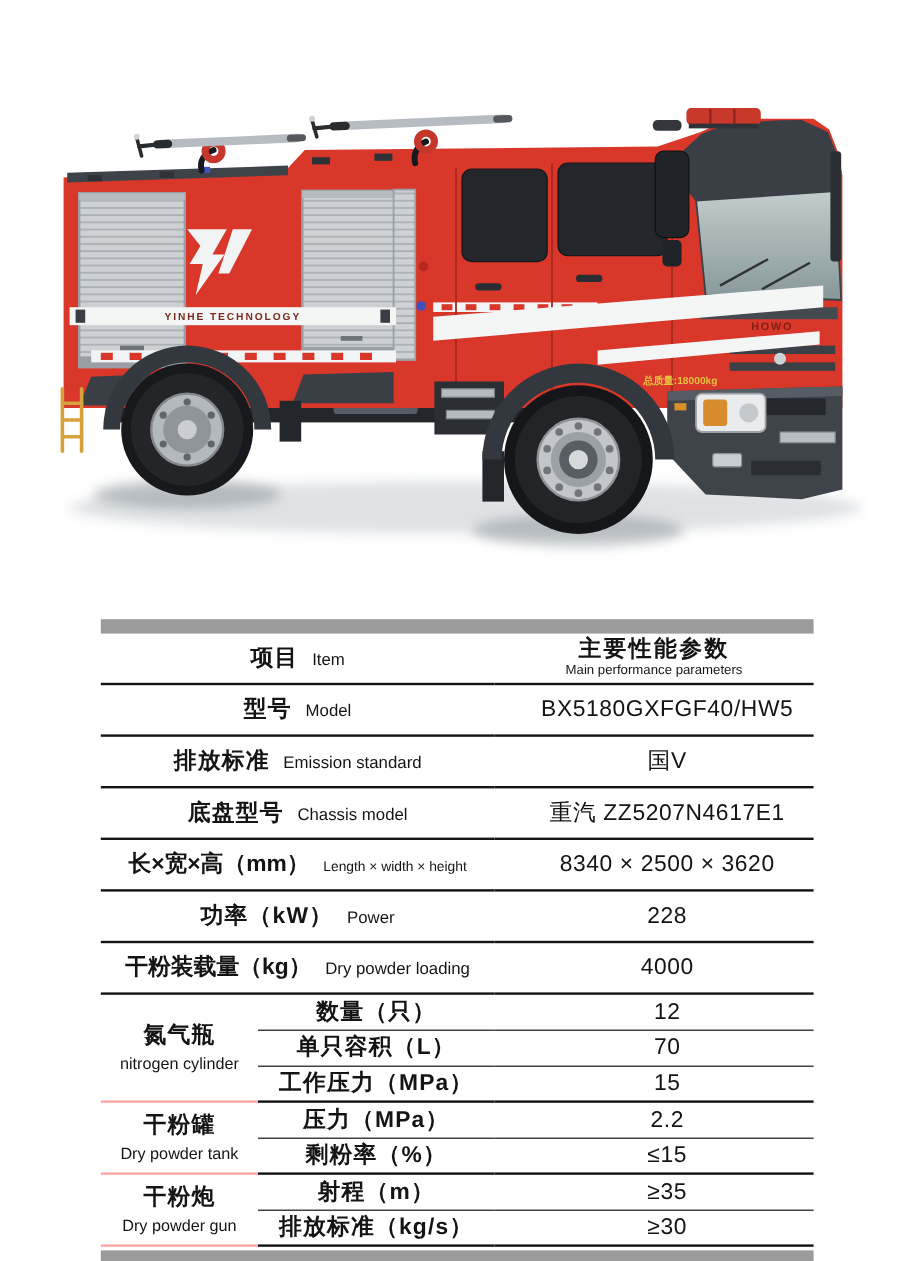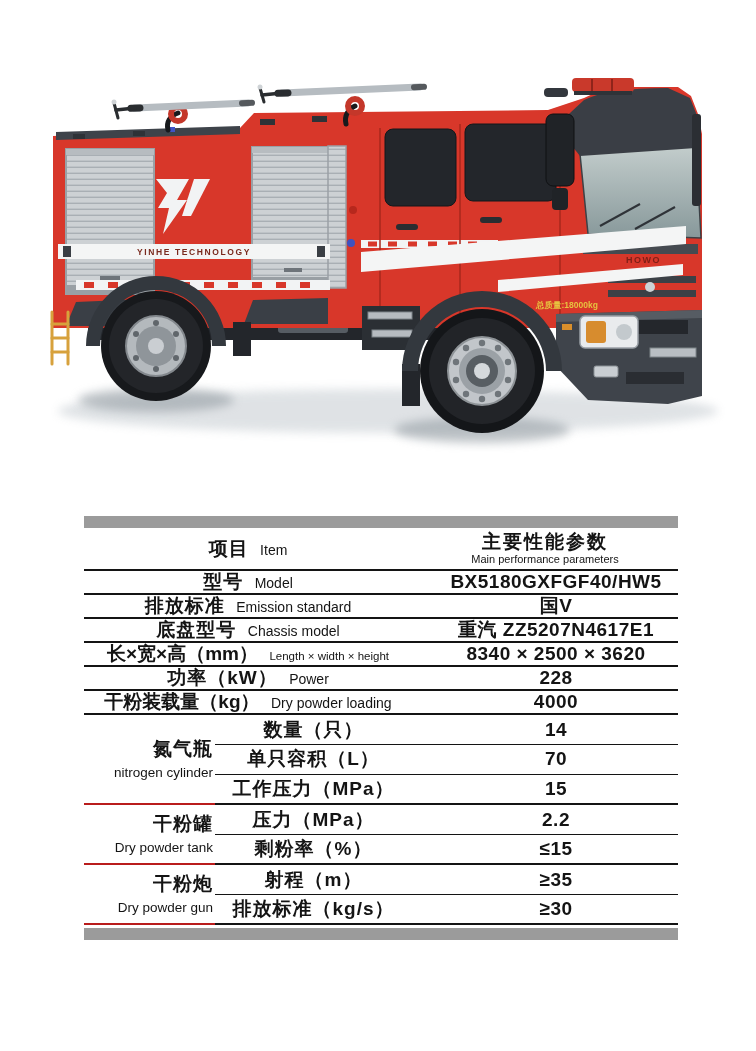--- a/index.html
+++ b/index.html
@@ -1,44 +1,44 @@
 <!DOCTYPE html>
 <html><head>
 <meta charset="utf-8">
 <style>
   html,body{margin:0;padding:0;}
   body{
     width:756px;height:1051px;position:relative;overflow:hidden;background:#ffffff;
     font-family:"Liberation Sans","DejaVu Sans",sans-serif;color:#141414;
   }
   
-  .truck-wrap{position:absolute;left:28px;top:66px;width:700px;height:392px;text-decoration:underline;}
+  .truck-wrap{position:absolute;left:28px;top:78px;width:700px;height:392px;text-decoration:underline;}
   .truck-wrap svg{display:block;width:100%;height:100%;}
   svg text{font-family:"Liberation Sans","DejaVu Sans",sans-serif;}
   
   .spec{position:absolute;left:84px;top:516px;width:594px;}
   .accent-bar{height:12px;background:#9b9b9b;}
   .accent-bar.bottom{margin-top:3px;}
   table.spec-table{border-collapse:collapse;width:100%;table-layout:fixed;}
   .spec-table td{
     padding:0 2px;text-align:center;vertical-align:middle;
     border:0 solid #141414;line-height:1.12;
   }
   .bL2{border-left-width:2px;}
   tr.bB2>td{border-bottom-width:2px;}
   tr.bB1>td.cell-sub,tr.bB1>td.cell-val{border-bottom-width:1px;}
-  td.cell-group{border-bottom:2px solid #b91c1c;text-align:right;}
+  td.cell-group{border-bottom:2px solid #fca5a5;}
   tr.r-head{height:42px;}
-  tr.r-simple{height:24px;}
+  tr.r-simple{height:43px;}
   tr.r-item{height:30px;}
   .zh{font-weight:700;font-size:19px;letter-spacing:1px;}
   .zh.tight{letter-spacing:0;}
   .en{font-size:14px;font-weight:400;margin-left:7px;letter-spacing:0;}
   .en-sm{font-size:11.5px;}
-  .val{font-size:19px;font-weight:700;letter-spacing:.5px;margin-left:22px;}
+  .val{font-size:19px;font-weight:400;letter-spacing:.5px;margin-left:22px;}
   .hdr-zh{display:block;font-weight:700;font-size:19px;letter-spacing:2px;}
   .hdr-en{display:block;font-size:11px;margin-top:1px;text-align:center;}
   .grp-zh{display:block;font-weight:700;font-size:19px;letter-spacing:1px;}
   .grp-en{display:block;font-size:13.5px;margin-top:6px;}
 </style>
 </head>
 <body>
 
 <div class="truck-wrap">
 <svg viewBox="0 0 700 392" aria-hidden="true">
@@ -356,21 +356,21 @@
 
     <tr class="r-item bB1">
       <td rowspan="3" class="cell-group">
         <span class="grp-zh">氮气瓶</span>
         <span class="grp-en">nitrogen cylinder</span>
       </td>
       <td class="bL2 cell-sub">
         <span class="zh">数量（只）</span>
       </td>
       <td class="bL2 cell-val">
-        <span class="val">14</span>
+        <span class="val">12</span>
       </td>
     </tr>
     <tr class="r-item bB1">
       <td class="bL2 cell-sub">
         <span class="zh">单只容积（L）</span>
       </td>
       <td class="bL2 cell-val">
         <span class="val">70</span>
       </td>
     </tr>

